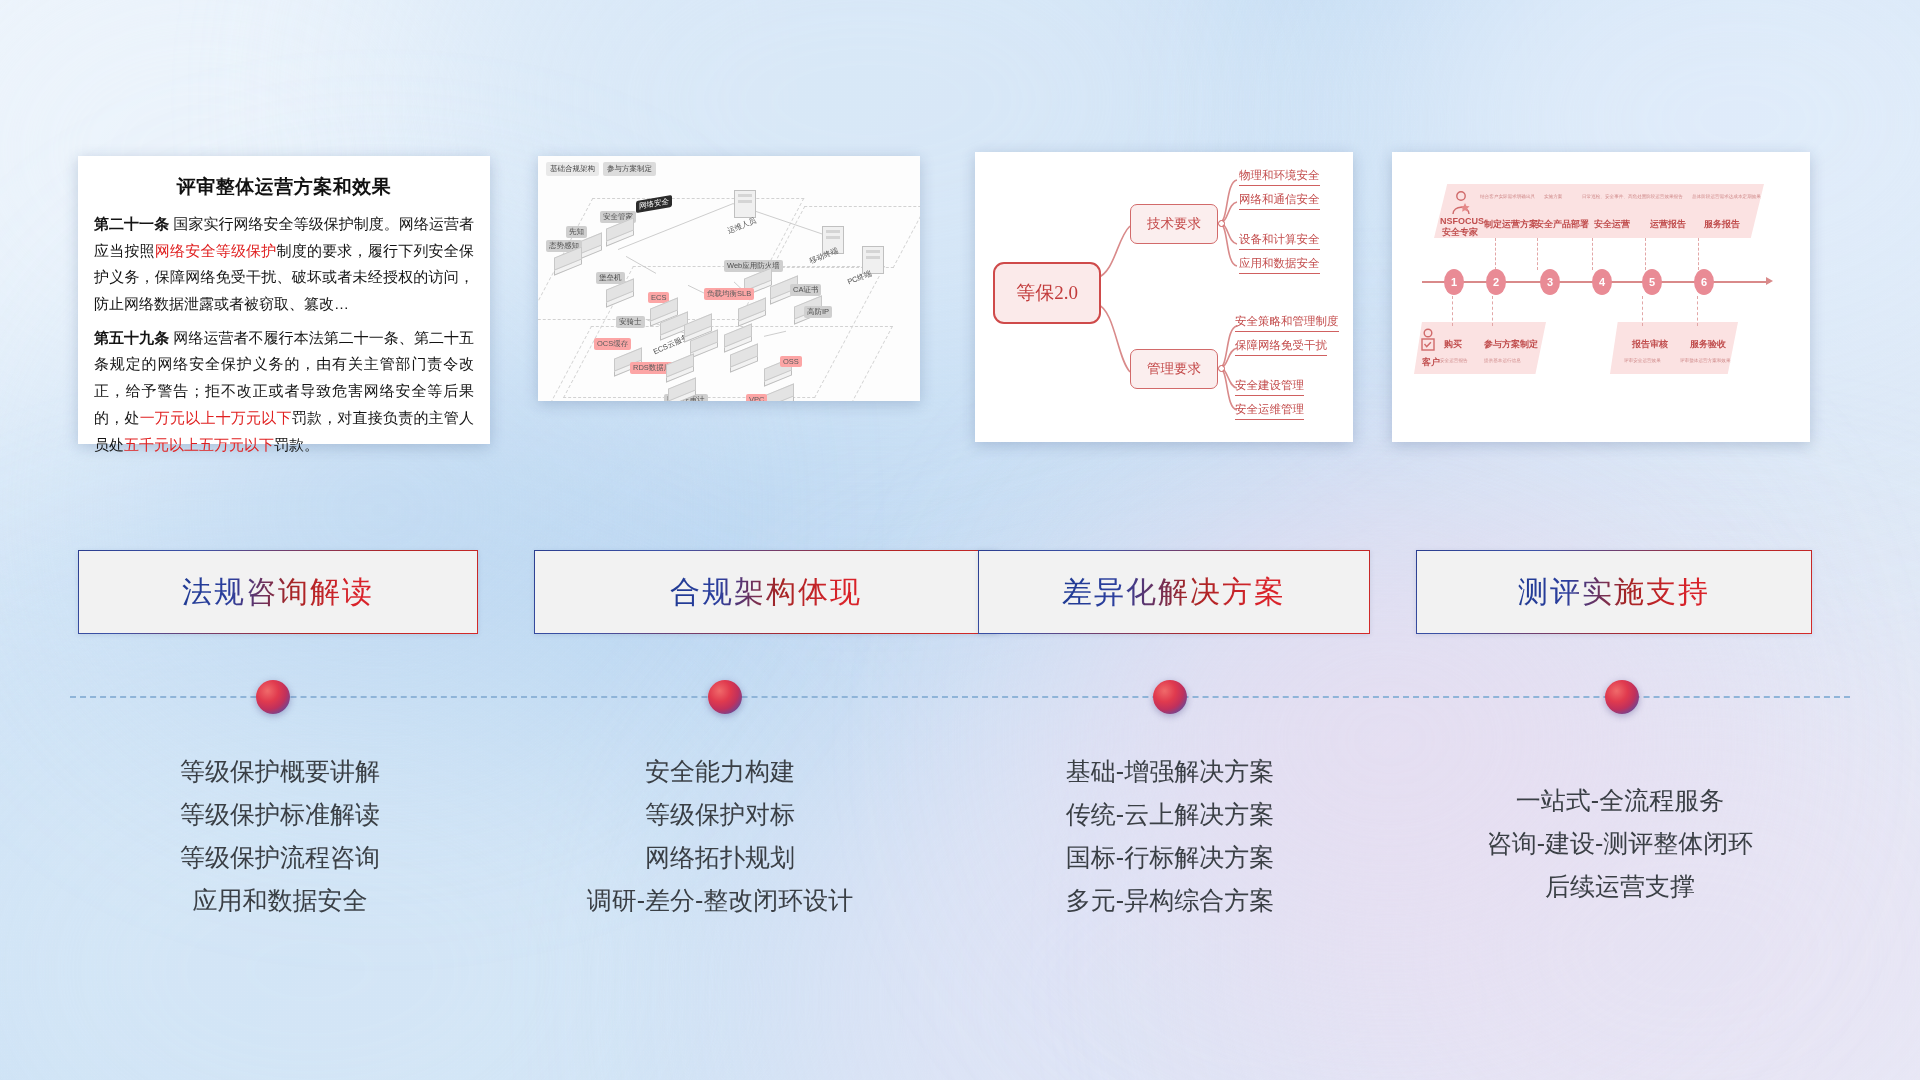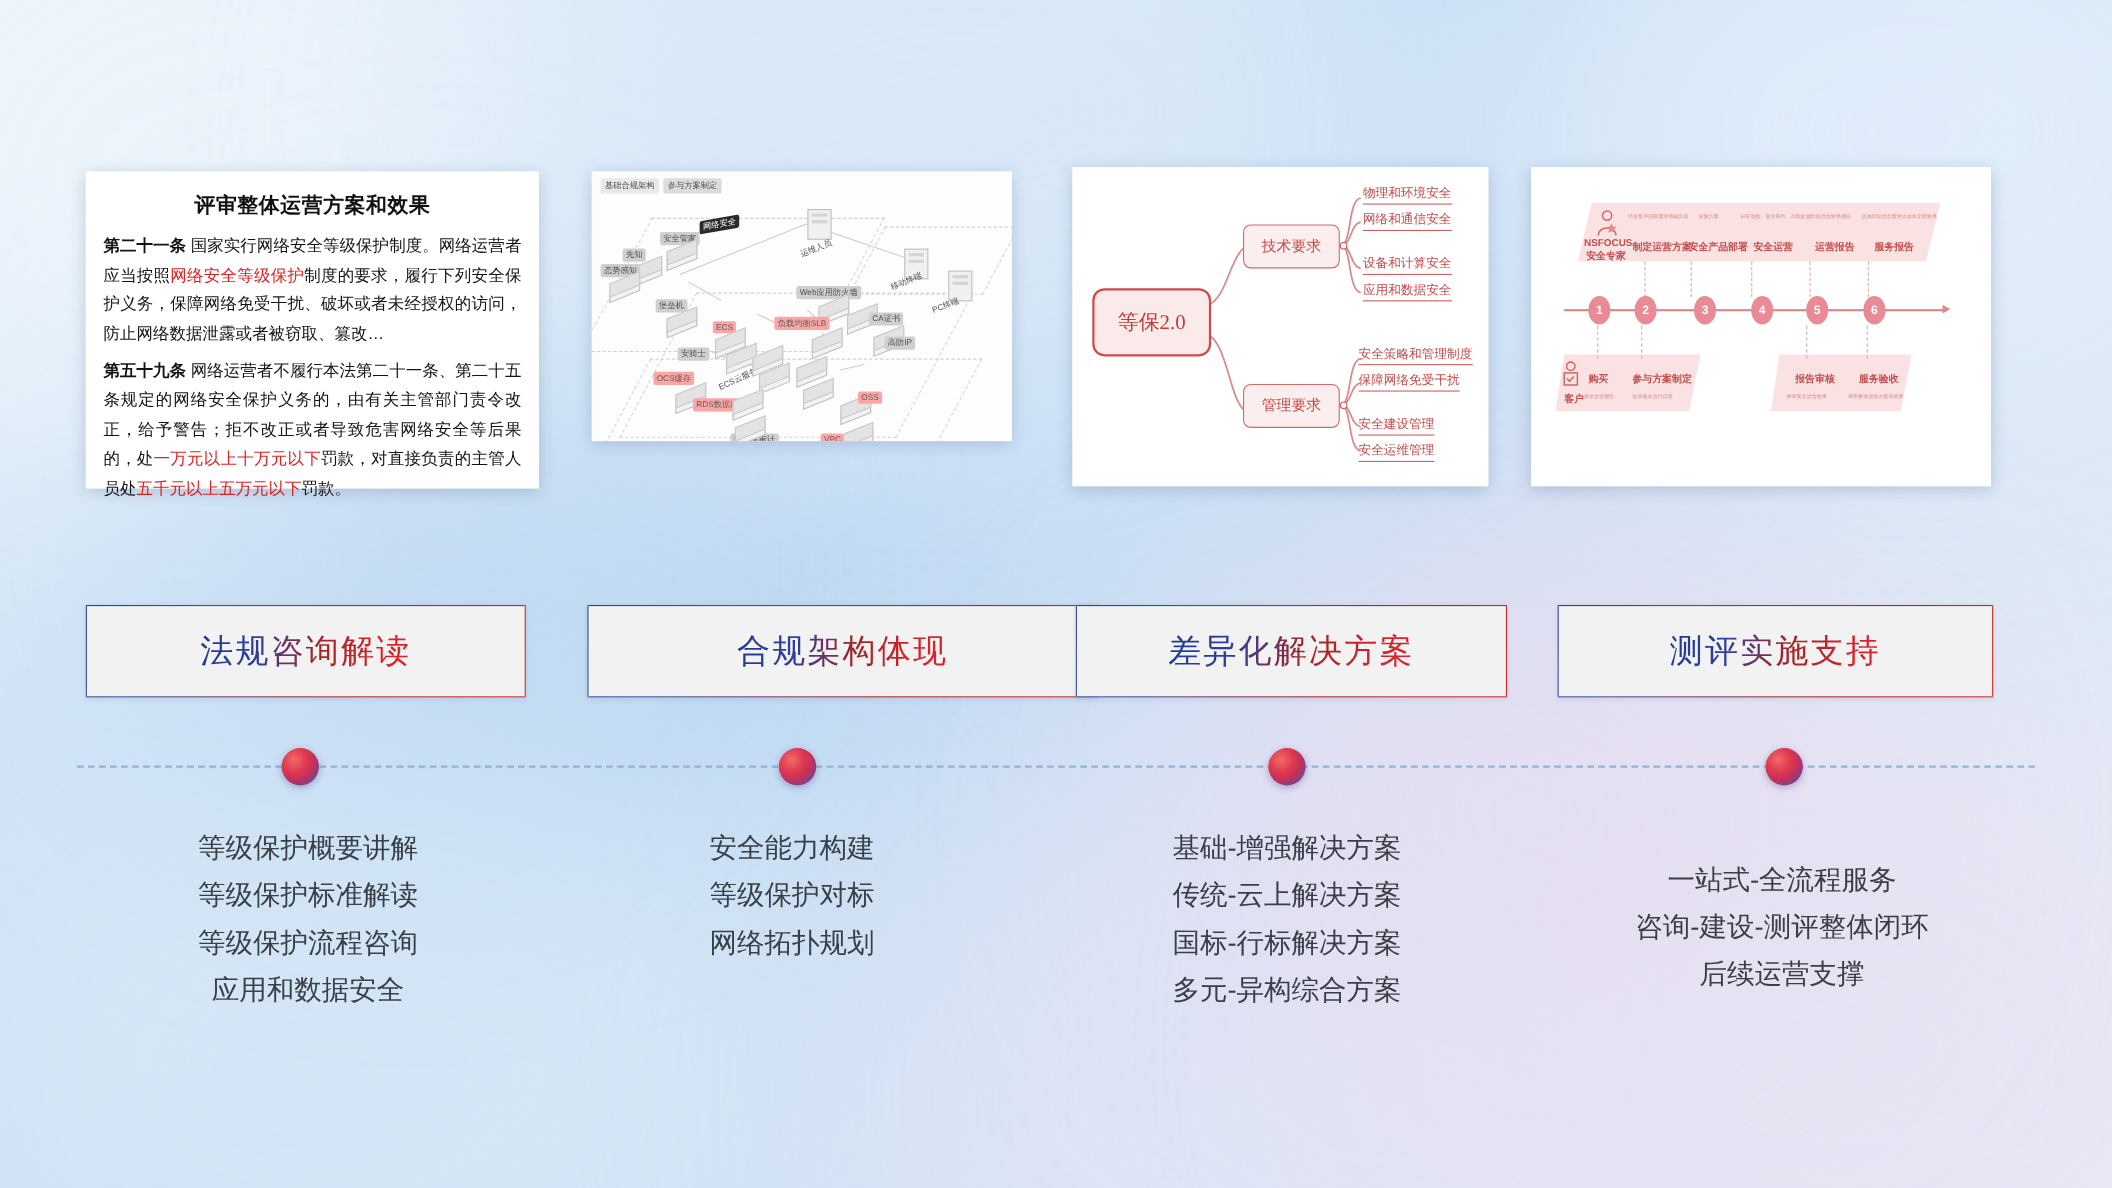--- a/index.html
+++ b/index.html
@@ -431,20 +431,21 @@
     <div class="list" id="l1">
       <div class="list-item">等级保护概要讲解</div>
       <div class="list-item">等级保护标准解读</div>
       <div class="list-item">等级保护流程咨询</div>
       <div class="list-item">应用和数据安全</div>
     </div>
     <div class="list" id="l2">
       <div class="list-item">安全能力构建</div>
       <div class="list-item">等级保护对标</div>
       <div class="list-item">网络拓扑规划</div>
+      <div class="list-item">调研-差分-整改闭环设计</div>
     </div>
     <div class="list" id="l3">
       <div class="list-item">基础-增强解决方案</div>
       <div class="list-item">传统-云上解决方案</div>
       <div class="list-item">国标-行标解决方案</div>
       <div class="list-item">多元-异构综合方案</div>
     </div>
     <div class="list" id="l4">
       <div class="list-item">一站式-全流程服务</div>
       <div class="list-item">咨询-建设-测评整体闭环</div>

